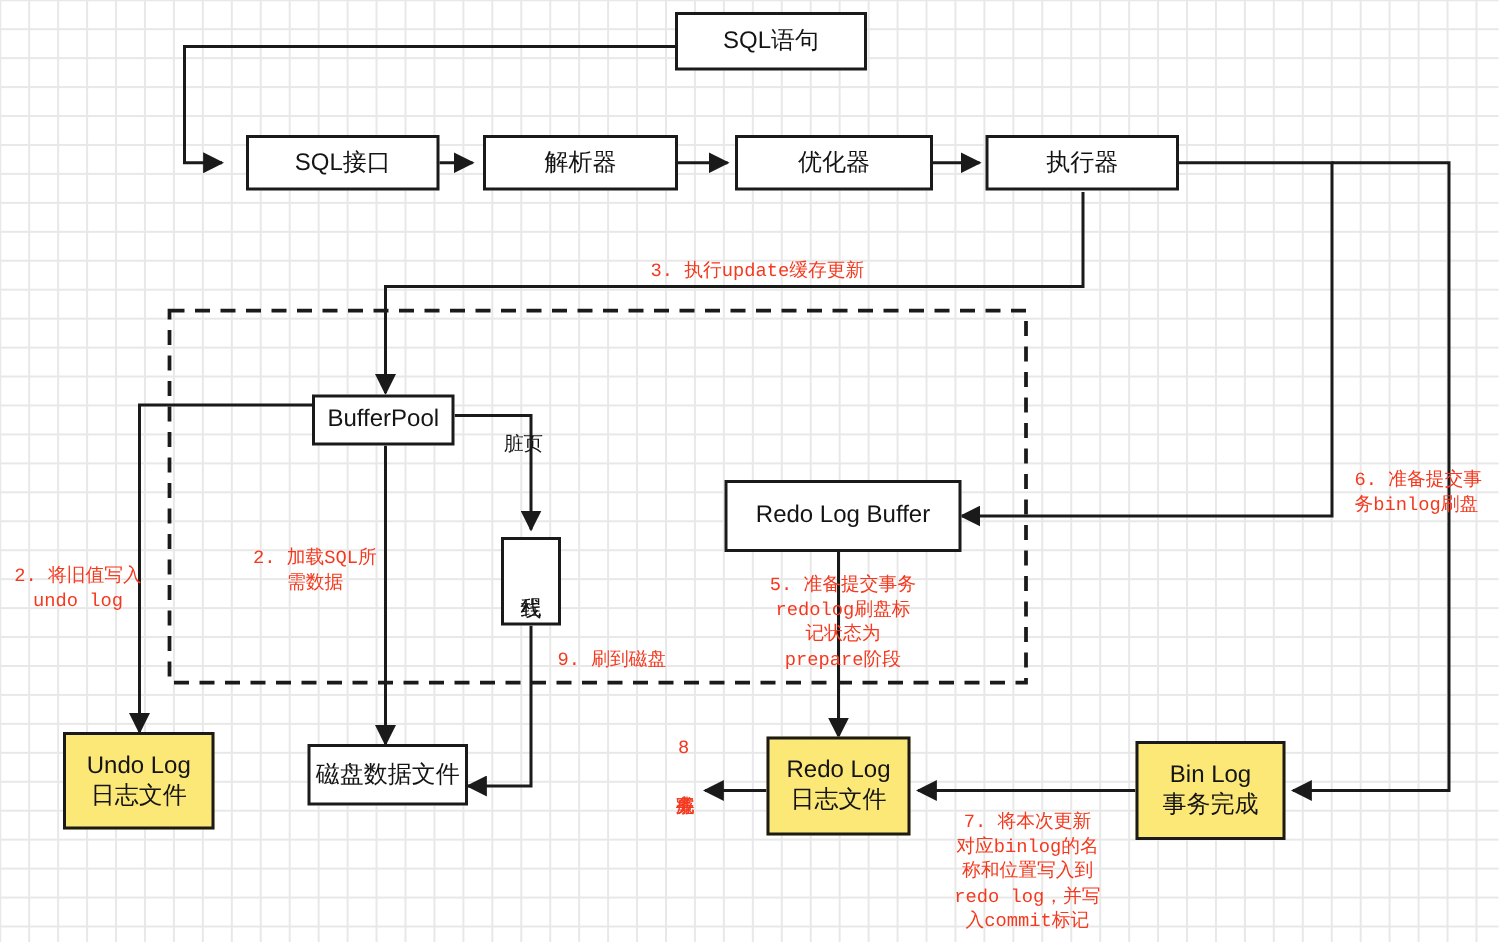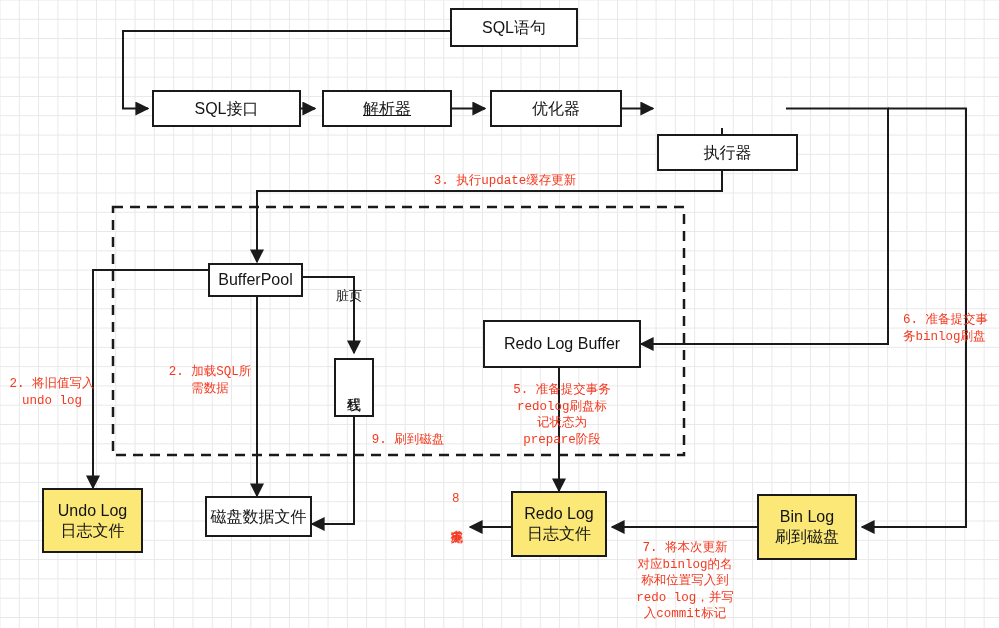--- a/index.html
+++ b/index.html
@@ -112,44 +112,44 @@
       <path d="M 757 527 L 612 527" marker-end="url(#arrow)"></path>
 
       <path d="M 511 527 L 470 527" marker-end="url(#arrow)"></path>
     </g>
 
     <rect x="113" y="207" width="571" height="248" fill="none" stroke="#1a1a1a" stroke-width="2.5" stroke-dasharray="10 7"></rect>
   </svg>
 
   <div class="node" style="left:450px;top:8px;width:128px;height:39px;">SQL语句</div>
 
-  <div class="node" style="left:152px;top:90px;width:149px;height:37px;">SQL接口</div>
+  <div class="node" style="left:164px;top:90px;width:129px;height:37px;">SQL接口</div>
 
-  <div class="node" style="left:322px;top:90px;width:130px;height:37px;text-decoration:underline;">解析器</div>
+  <div class="node" style="left:322px;top:90px;width:130px;height:37px;">解析器</div>
 
   <div class="node" style="left:490px;top:90px;width:132px;height:37px;">优化器</div>
 
-  <div class="node" style="left:657px;top:90px;width:141px;height:37px;margin-top:44px;">执行器</div>
+  <div class="node" style="left:657px;top:90px;width:129px;height:37px;">执行器</div>
 
   <div class="node" style="left:208px;top:263px;width:95px;height:34px;">BufferPool</div>
 
   <div class="node vert" style="left:334px;top:358px;width:40px;height:59px;">线程</div>
 
   <div class="node" style="left:483px;top:320px;width:158px;height:48px;">Redo Log Buffer</div>
 
   <div class="node yellow" style="left:42px;top:488px;width:101px;height:65px;">Undo Log
 日志文件</div>
 
   <div class="node" style="left:205px;top:496px;width:107px;height:41px;">磁盘数据文件</div>
 
   <div class="node yellow" style="left:511px;top:491px;width:96px;height:66px;">Redo Log
 日志文件</div>
 
   <div class="node yellow" style="left:757px;top:494px;width:100px;height:66px;">Bin Log
-刷到磁盘</div>
+事务完成</div>
 
   <div class="lbl" style="left:336px;top:288px;">脏页</div>
 
   <div class="note" style="left:155px;top:364px;width:110px;">2. 加载SQL所
 需数据</div>
 
   <div class="note" style="left:2px;top:376px;width:100px;">2. 将旧值写入
 undo log</div>
 
   <div class="note" style="left:400px;top:173px;width:210px;">3. 执行update缓存更新</div>

